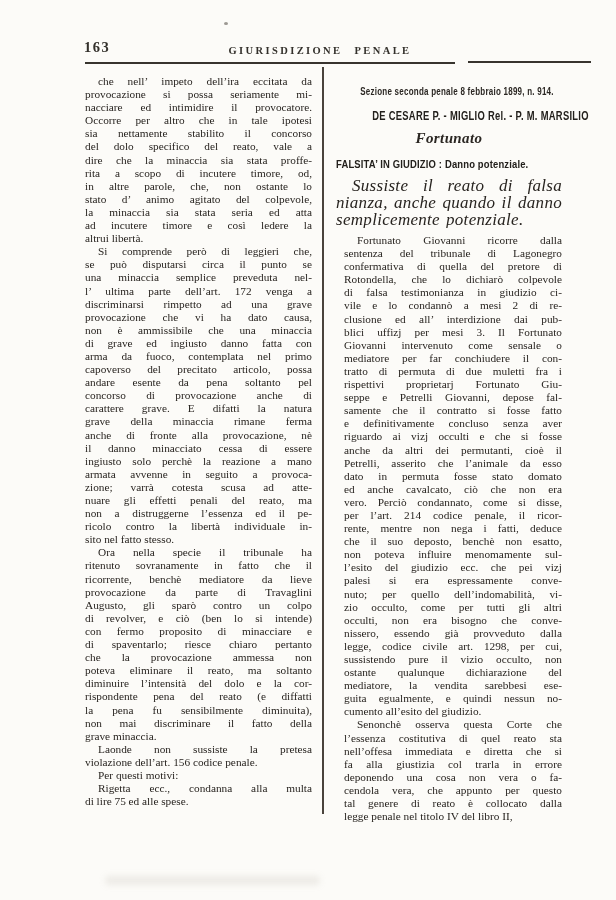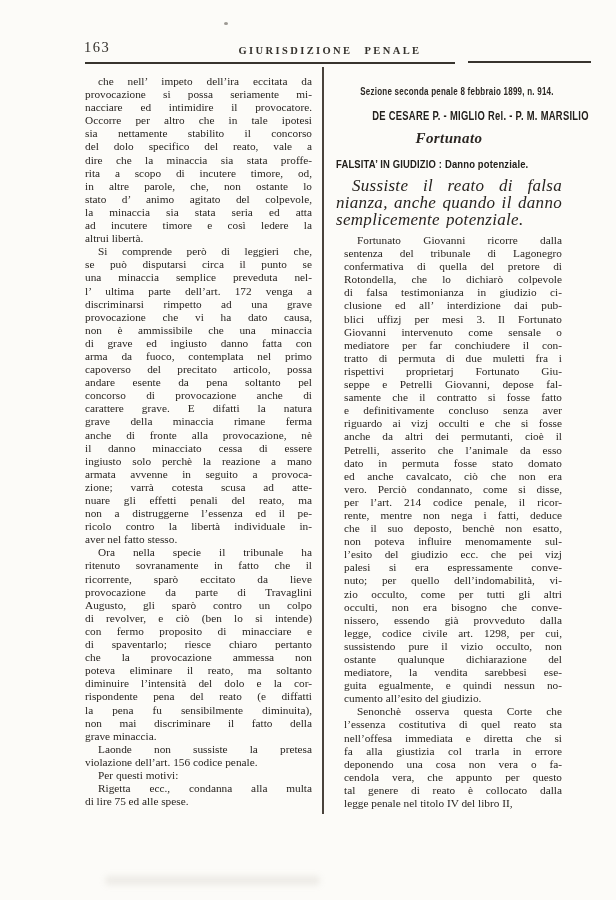--- a/index.html
+++ b/index.html
@@ -10,24 +10,24 @@
   }
   .page{
     position:relative;width:616px;height:900px;
     background:#fcfbf8;
     color:#282420;
     overflow:hidden;
   }
   
   .page-number{
     position:absolute;left:84px;top:39px;
-    font-size:14.5px;letter-spacing:1.5px;font-weight:normal;color:#33302b;
+    font-size:14.5px;letter-spacing:1.5px;font-weight:bold;color:#33302b;
   }
   .running-head{
-    position:absolute;left:95px;top:45px;width:470px;
+    position:absolute;left:85px;top:45px;width:470px;
     text-align:center;font-size:10.5px;letter-spacing:2.4px;word-spacing:7px;
     color:#33302b;font-weight:bold;
   }
   .rule{position:absolute;height:1.6px;background:#38342e;}
   .rule-a{left:85px;top:62px;width:370px;}
   .rule-b{left:468px;top:61px;width:123px;}
   .column-divider{
     position:absolute;left:322px;top:67px;width:1.6px;height:747px;
     background:#49433c;
   }
@@ -136,26 +136,26 @@
         <div class="ln">carattere grave. E difatti la natura</div>
         <div class="ln">grave della minaccia rimane ferma</div>
         <div class="ln">anche di fronte alla provocazione, nè</div>
         <div class="ln">il danno minacciato cessa di essere</div>
         <div class="ln">ingiusto solo perchè la reazione a mano</div>
         <div class="ln">armata avvenne in seguito a provoca-</div>
         <div class="ln">zione; varrà cotesta scusa ad atte-</div>
         <div class="ln">nuare gli effetti penali del reato, ma</div>
         <div class="ln">non a distruggerne l’essenza ed il pe-</div>
         <div class="ln">ricolo contro la libertà individuale in-</div>
-        <div class="ln last">aver nel fatto stesso.</div>
+        <div class="ln last">sito nel fatto stesso.</div>
       </div>
       <div class="para">
         <div class="ln first">Ora nella specie il tribunale ha</div>
         <div class="ln">ritenuto sovranamente in fatto che il</div>
-        <div class="ln">ricorrente, sparò eccitato da lieve</div>
+        <div class="ln">ricorrente, benchè mediatore da lieve</div>
         <div class="ln">provocazione da parte di Travaglini</div>
         <div class="ln">Augusto, gli sparò contro un colpo</div>
         <div class="ln">di revolver, e ciò (ben lo si intende)</div>
         <div class="ln">con fermo proposito di minacciare e</div>
         <div class="ln">di spaventarlo; riesce chiaro pertanto</div>
         <div class="ln">che la provocazione ammessa non</div>
         <div class="ln">poteva eliminare il reato, ma soltanto</div>
         <div class="ln">diminuire l’intensità del dolo e la cor-</div>
         <div class="ln">rispondente pena del reato (e diffatti</div>
         <div class="ln">la pena fu sensibilmente diminuita),</div>
@@ -197,20 +197,21 @@
         <div class="ln last">semplicemente potenziale.</div>
       </div>
 
     <div class="right-body" id="right-body">
         <div class="para">
           <div class="ln first">Fortunato Giovanni ricorre dalla</div>
           <div class="ln">sentenza del tribunale di Lagonegro</div>
           <div class="ln">confermativa di quella del pretore di</div>
           <div class="ln">Rotondella, che lo dichiarò colpevole</div>
           <div class="ln">di falsa testimonianza in giudizio ci-</div>
+          <div class="ln">vile e lo condannò a mesi 2 di re-</div>
           <div class="ln">clusione ed all’ interdizione dai pub-</div>
           <div class="ln">blici uffizj per mesi 3. Il Fortunato</div>
           <div class="ln">Giovanni intervenuto come sensale o</div>
           <div class="ln">mediatore per far conchiudere il con-</div>
           <div class="ln">tratto di permuta di due muletti fra i</div>
           <div class="ln">rispettivi proprietarj Fortunato Giu-</div>
           <div class="ln">seppe e Petrelli Giovanni, depose fal-</div>
           <div class="ln">samente che il contratto si fosse fatto</div>
           <div class="ln">e definitivamente concluso senza aver</div>
           <div class="ln">riguardo ai vizj occulti e che si fosse</div>

